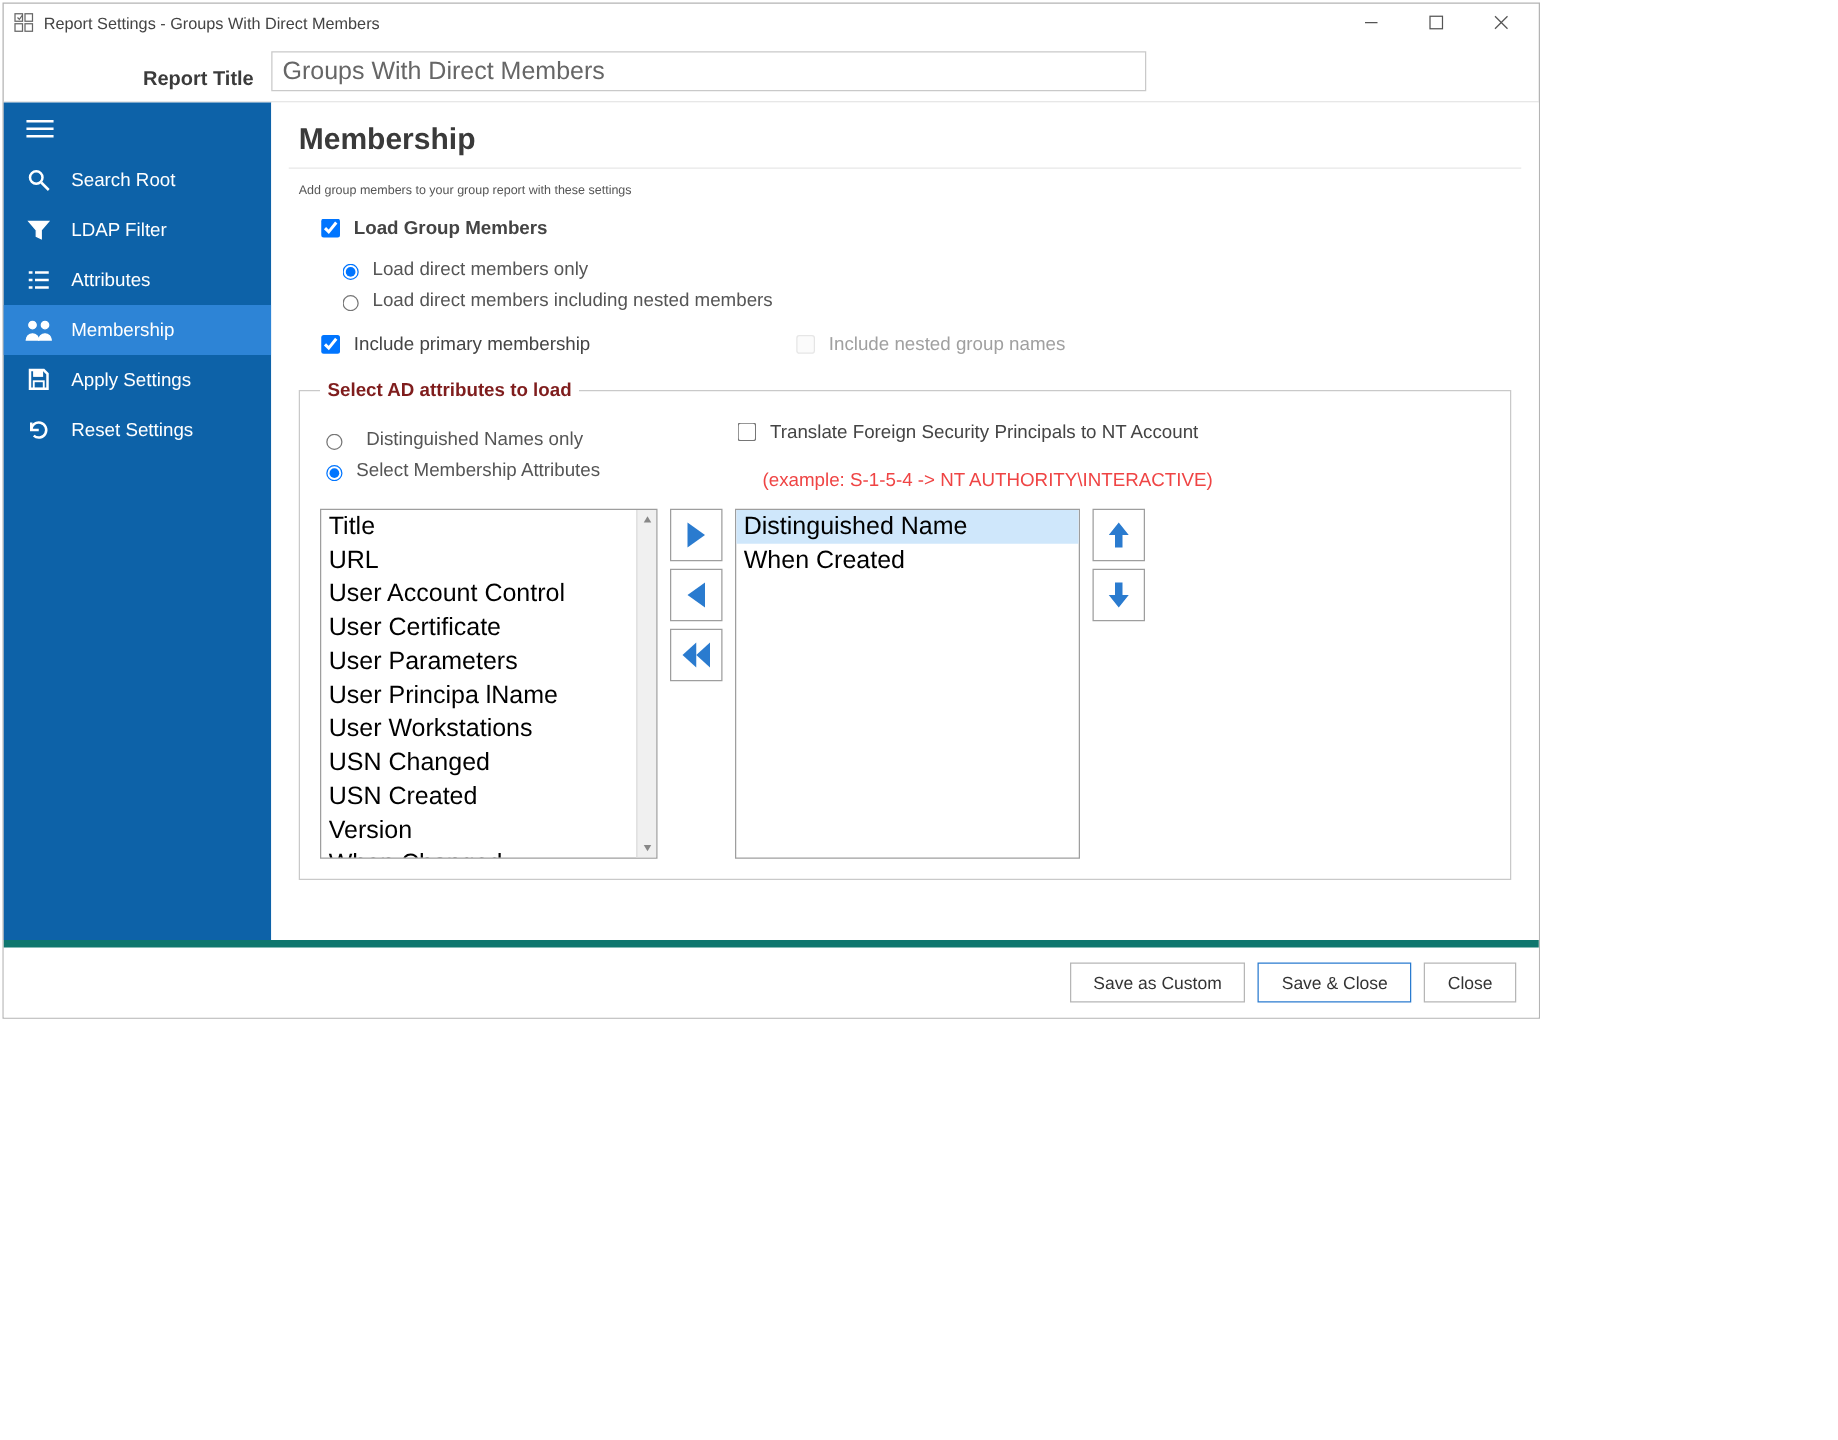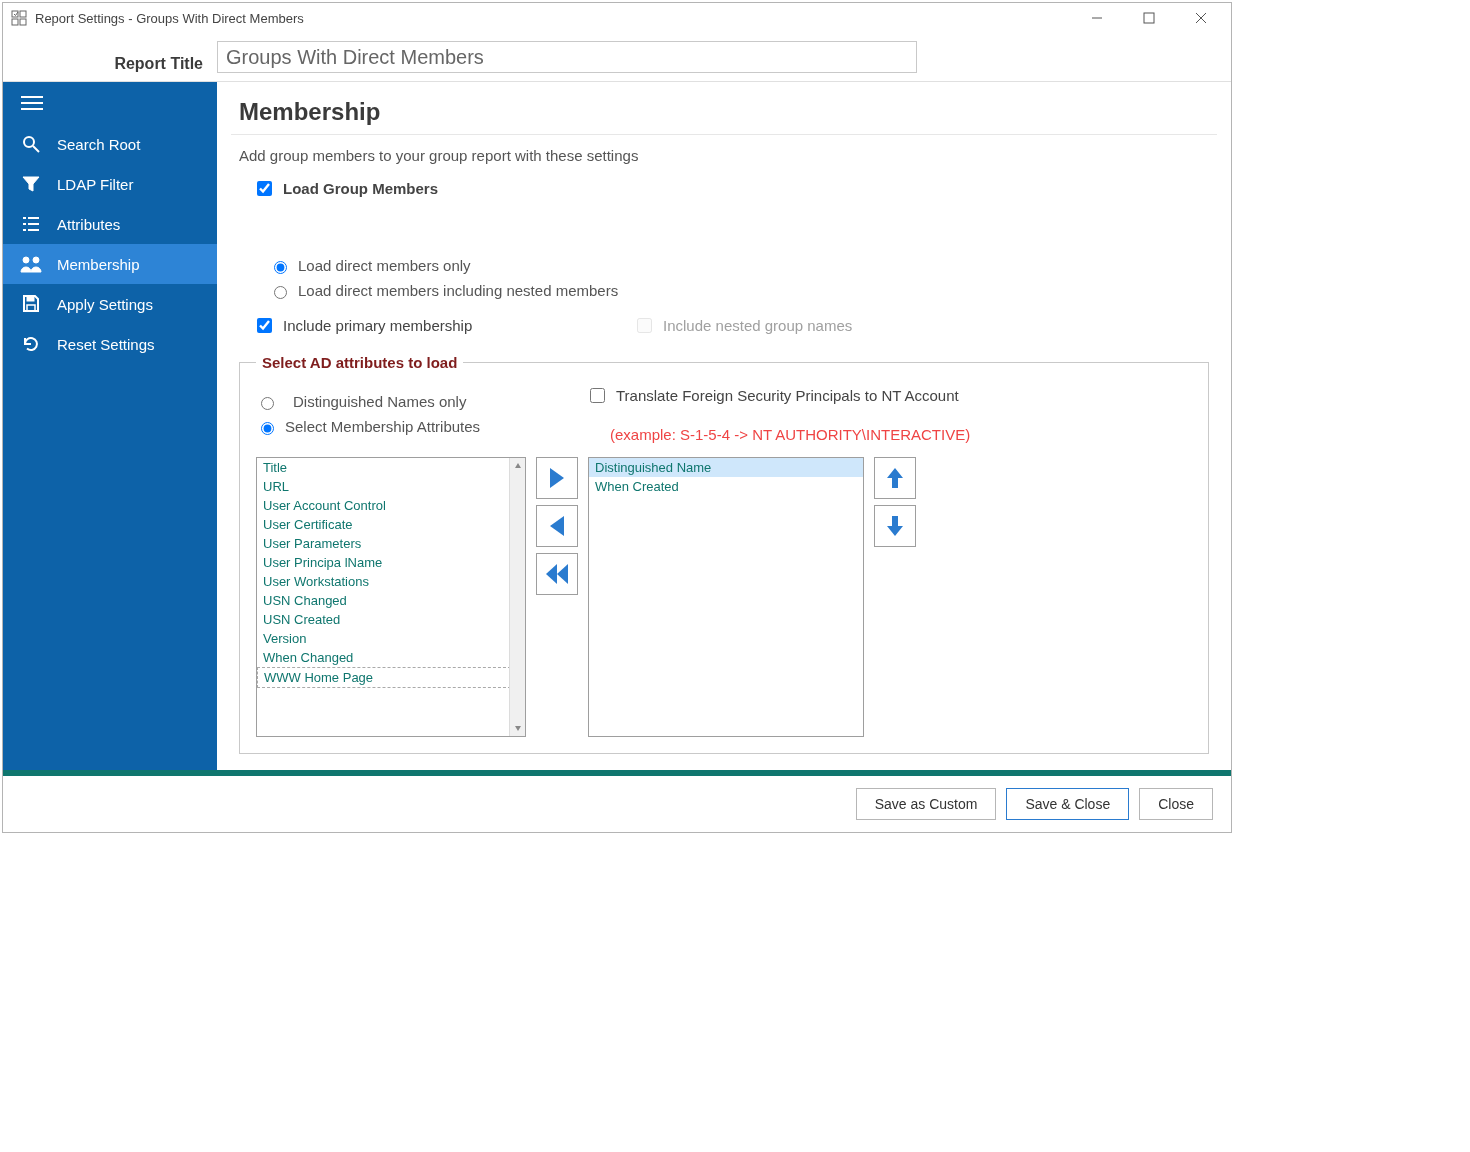--- a/index.html
+++ b/index.html
@@ -95,21 +95,21 @@
     position: relative;
     background: #fff;
   }
   .main h1 {
     font-size: 24px;
     font-weight: 700;
     color: #3a3a3a;
     margin: 4px 0 8px 0;
   }
   .main .hr { border-top:1px solid #e7e7e7; margin: 6px -8px 12px -8px; }
-  .intro { font-size: 15px; color: #555; margin-bottom: 14px; }
+  .intro { font-size: 10px; color: #555; margin-bottom: 14px; }
   .check-row { display:flex; align-items:center; gap:8px; font-size:15px; color:#444; }
   .check-row input[type=checkbox] { width:15px; height:15px; }
   .check-row.bold label { font-weight:700; }
   .radio-row { display:flex; align-items:center; gap:8px; margin:8px 0 2px 16px; font-size:15px; color:#555; }
   .grid-top { display:grid; grid-template-columns: 380px 1fr; row-gap: 6px; margin-left: 14px; }
   fieldset.attr {
     border: 1px solid #c9c9c9;
     margin: 18px 0 0 0;
     padding: 14px 16px 16px 16px;
   }
@@ -124,21 +124,21 @@
   .picker { display:flex; gap:10px; margin-top:14px; align-items:flex-start; }
   .listbox {
     border:1px solid #9e9e9e;
     width: 270px;
     height: 280px;
     overflow: hidden;
     position: relative;
     background:#fff;
   }
   .listbox .items { overflow:hidden; }
-  .listbox .item { padding: 2px 6px; font-size:13px; color:#0f766e; }
+  .listbox .item { padding: 2px 6px; font-size:20px; color:#000000; }
   .listbox .item.sel { background:#cfe7fb; }
   .listbox.left .item.last { border:1px dashed #aaa; margin:0 14px 0 0; }
   .listbox .scrollbar {
     position:absolute; right:0; top:0; bottom:0; width:16px;
     background:#f0f0f0; border-left:1px solid #dcdcdc;
     display:flex; flex-direction:column; justify-content:space-between;
   }
   .listbox .scrollbar .sbtn { height:16px; display:flex; align-items:center; justify-content:center; }
   .transfer-col, .order-col { display:flex; flex-direction:column; gap:6px; }
   .icon-btn {
@@ -292,21 +292,21 @@
       <h1>Membership</h1>
       <div class="hr"></div>
       <div class="intro">Add group members to your group report with these settings</div>
 
       <div class="grid-top">
         <div class="check-row bold">
           <input type="checkbox" checked="" style="">
           <label>Load Group Members</label>
         </div>
 
-        <div style="grid-column:1/3;margin-top:44px;">
+        <div style="grid-column:1/3;">
           <div class="radio-row">
             <input type="radio" name="loadmode" checked="" style="">
             <label>Load direct members only</label>
           </div>
           <div class="radio-row" style="margin-bottom:10px;">
             <input type="radio" name="loadmode" style="">
             <label>Load direct members including nested members</label>
           </div>
         </div>
 

